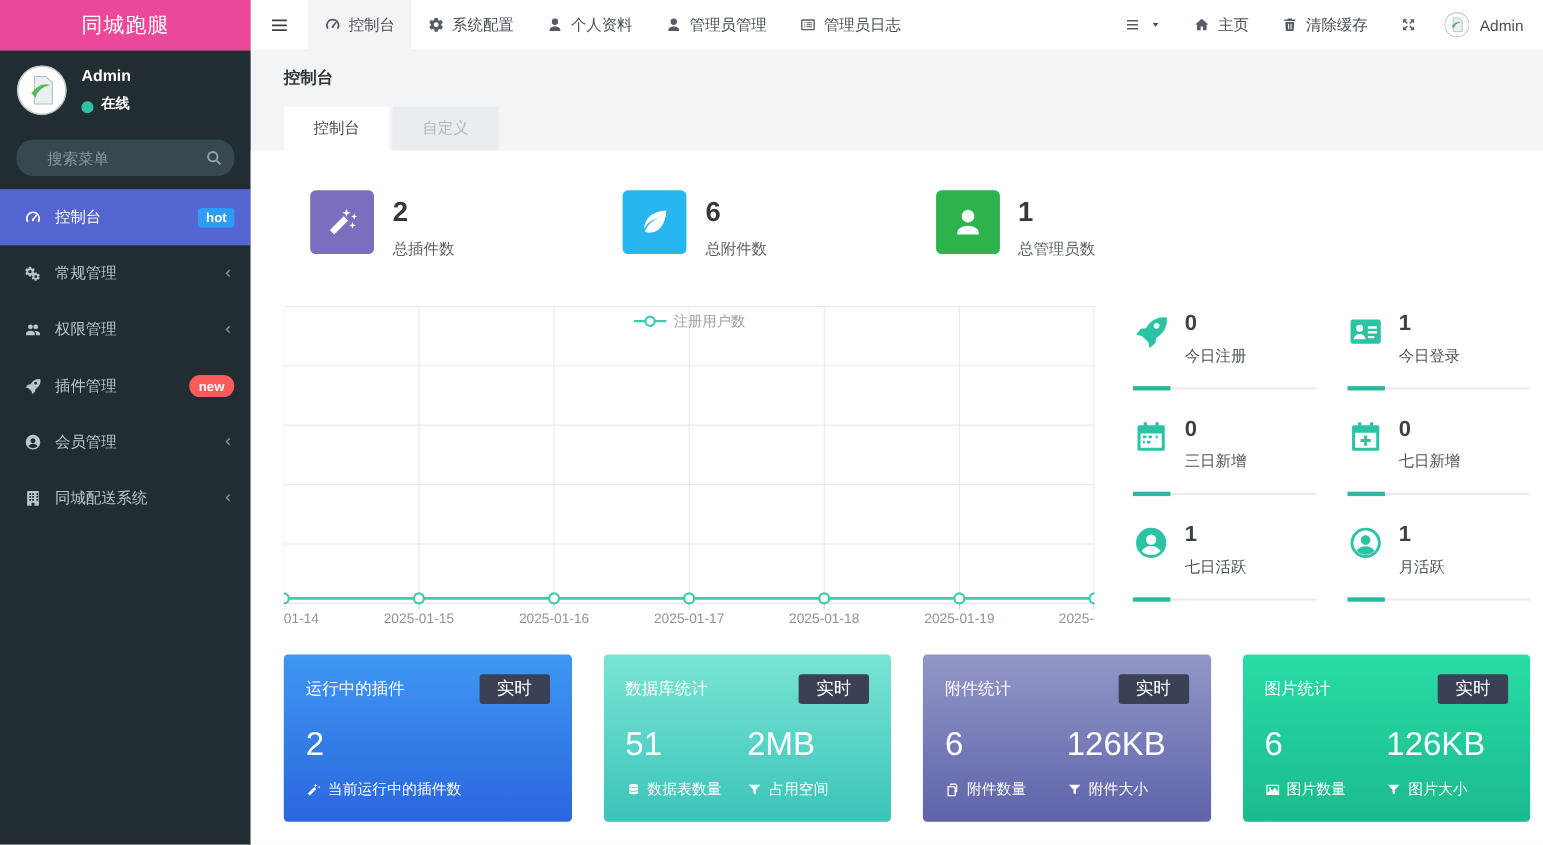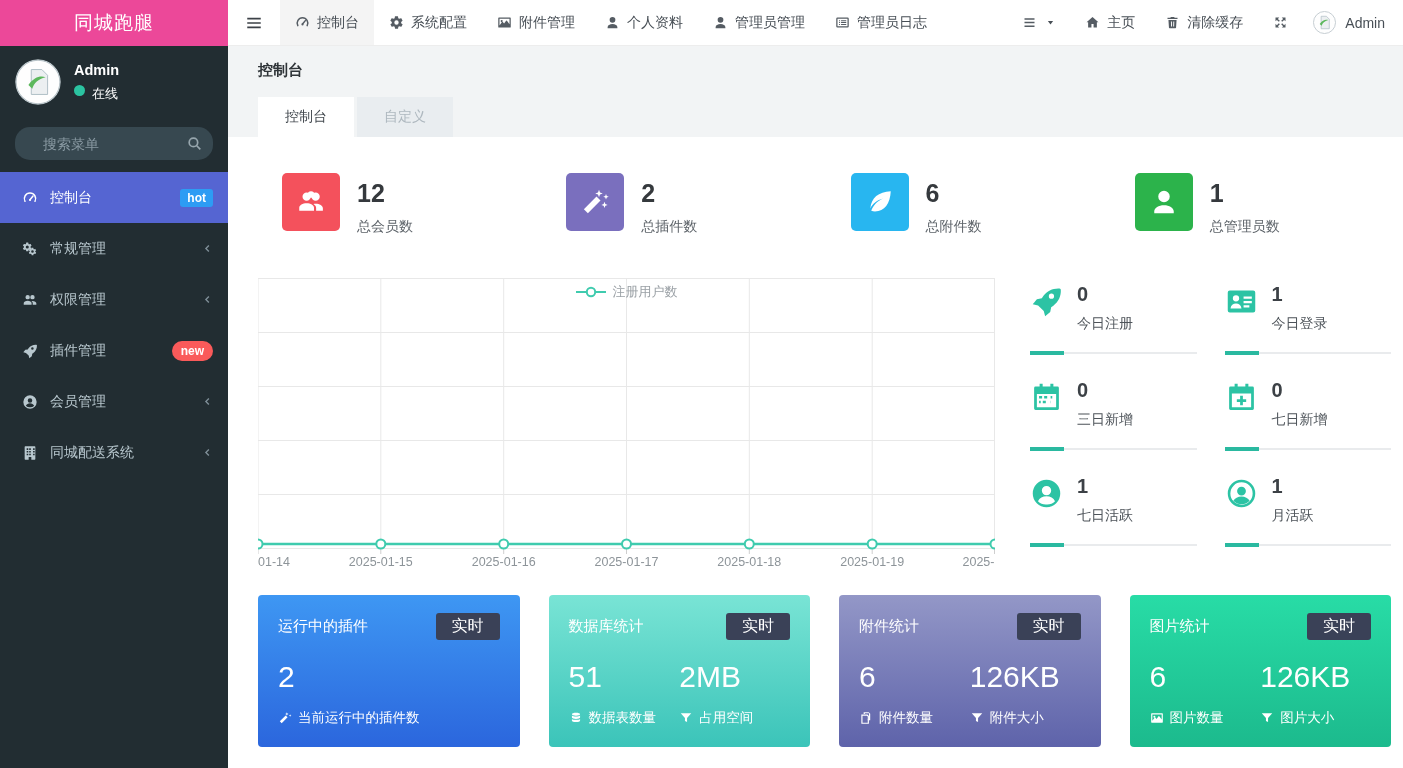--- a/index.html
+++ b/index.html
@@ -12,21 +12,21 @@
   }
   svg { display:block; }
 
   
   .sidebar { width:228px; flex-shrink:0; background:#222d32; color:#b8c7ce; }
   .brand { height:46px; background:#ec4899; color:#fff; font-size:19px;
            display:flex; align-items:center; justify-content:center; letter-spacing:1px; }
   .userpanel { display:flex; gap:13px; padding:13px 15px 10px; align-items:center; }
   .avatar48 { width:46px; height:46px; border-radius:50%; overflow:hidden; flex-shrink:0; cursor:pointer; }
   .uname { color:#fff; font-weight:bold; font-size:14.5px; margin-bottom:7px; }
-  .ustatus { font-size:13px; color:#fff; display:flex; align-items:flex-start; gap:7px; }
+  .ustatus { font-size:13px; color:#fff; display:flex; align-items:flex-end; gap:7px;font-weight:bold; }
   .dot { width:11px; height:11px; border-radius:50%; background:#2bc3a1; }
   .searchbox { margin:12px 15px 12px; position:relative; }
   .searchbox input { width:100%; background:#374850; border:none; border-radius:15px; height:33px;
                      padding:0 34px 0 28px; color:#ccc; font-size:14px; outline:none; }
   .searchbox input::placeholder { color:#8a9aa3; }
   .searchbox .sicon { position:absolute; right:10px; top:8px; width:17px; height:17px; color:#97a6ad; cursor:pointer; }
   .menu { list-style:none; margin:6px 0 0; padding:0; }
   .menu li { display:flex; align-items:center; height:51px; padding:0 15px 0 22px;
              font-size:14px; color:#b8c7ce; cursor:pointer; gap:12px; }
   .menu li.active { background:#5565d2; color:#fff; }
@@ -206,26 +206,20 @@
       <span>控制台</span>
     </div>
     <div class="nav-item">
       <svg class="nicon" viewBox="0 0 24 24" fill="currentColor">
           <path fill-rule="evenodd" d="M19.4 13c.04-.33.06-.66.06-1s-.02-.67-.06-1l2.1-1.65a.5.5 0 0 0 .12-.64l-2-3.46a.5.5 0 0 0-.6-.22l-2.49 1a7.3 7.3 0 0 0-1.73-1l-.38-2.65A.5.5 0 0 0 13.93 2h-4a.5.5 0 0 0-.5.42l-.38 2.65c-.63.26-1.2.6-1.73 1l-2.49-1a.5.5 0 0 0-.6.22l-2 3.46a.5.5 0 0 0 .12.64L4.56 11c-.04.33-.06.66-.06 1s.02.67.06 1l-2.1 1.65a.5.5 0 0 0-.12.64l2 3.46c.14.24.42.34.6.22l2.49-1c.53.4 1.1.74 1.73 1l.38 2.65a.5.5 0 0 0 .5.42h4a.5.5 0 0 0 .5-.42l.38-2.65c.63-.26 1.2-.6 1.73-1l2.49 1c.23.09.5 0 .6-.22l2-3.46a.5.5 0 0 0-.12-.64L19.4 13zM12 15.5A3.5 3.5 0 1 1 12 8.5a3.5 3.5 0 0 1 0 7z"></path>
         </svg>
       <span>系统配置</span>
     </div>
     <div class="nav-item">
       <svg class="nicon" viewBox="0 0 24 24" fill="currentColor">
-          <path fill-rule="evenodd" d="M3 4h18a1 1 0 0 1 1 1v14a1 1 0 0 1-1 1H3a1 1 0 0 1-1-1V5a1 1 0 0 1 1-1zm1 2v10.8L8.1 11a.8.8 0 0 1 1.2 0l2 2.6 3.3-4.4a.8.8 0 0 1 1.3 0L20 14.6V6H4zm3.5 2a1.7 1.7 0 1 0 0 3.4 1.7 1.7 0 0 0 0-3.4z"></path>
-        </svg>
-      <span>附件管理</span>
-    </div>
-    <div class="nav-item">
-      <svg class="nicon" viewBox="0 0 24 24" fill="currentColor">
           <path d="M12 12.2a4.6 4.6 0 1 0-4.6-4.6 4.6 4.6 0 0 0 4.6 4.6zm0 2.3c-4.3 0-7.8 2.2-7.8 4.9V21h15.6v-1.6c0-2.7-3.5-4.9-7.8-4.9z"></path>
         </svg>
       <span>个人资料</span>
     </div>
     <div class="nav-item">
       <svg class="nicon" viewBox="0 0 24 24" fill="currentColor">
           <path d="M12 12.2a4.6 4.6 0 1 0-4.6-4.6 4.6 4.6 0 0 0 4.6 4.6zm0 2.3c-4.3 0-7.8 2.2-7.8 4.9V21h15.6v-1.6c0-2.7-3.5-4.9-7.8-4.9z"></path>
         </svg>
       <span>管理员管理</span>
     </div>
@@ -279,31 +273,20 @@
     <div class="page-title">控制台</div>
     <div class="tabs">
       <div class="tab active">控制台</div>
       <div class="tab">自定义</div>
     </div>
   </div>
 
   <div class="panel">
 
     <div class="stats-row">
-      <div class="stat">
-        <div class="stat-icon" style="background: rgb(244, 81, 92);">
-          <svg viewBox="0 0 24 24" fill="currentColor">
-              <path d="M8.5 11a3.3 3.3 0 1 0-3.3-3.3A3.3 3.3 0 0 0 8.5 11zm7.2 0a3.3 3.3 0 1 0-3.3-3.3 3.3 3.3 0 0 0 3.3 3.3zM12 8.6a2.6 2.6 0 1 0 0-5.2 2.6 2.6 0 0 0 0 5.2zM8.5 13c-3.2 0-5.9 1.6-5.9 3.6V19h11.8v-2.4c0-2-2.7-3.6-5.9-3.6zm7.2.4c-.6 0-1.1.1-1.7.2 1.3.9 2.1 2 2.1 3.1V19h5.4v-2.1c0-1.9-2.6-3.5-5.8-3.5z"></path>
-            </svg>
-        </div>
-        <div>
-          <div class="stat-val">12</div>
-          <div class="stat-label">总会员数</div>
-        </div>
-      </div>
       <div class="stat">
         <div class="stat-icon" style="background: rgb(122, 111, 190);">
           <svg viewBox="0 0 24 24" fill="currentColor">
               <path d="M13.2 7.6l3.2 3.2L6.3 20.9 3.1 17.7 13.2 7.6zM15.2 2.2l.8 2.2 2.2.8-2.2.8-.8 2.2-.8-2.2-2.2-.8 2.2-.8.8-2.2zm5.6 3.4l.6 1.6 1.6.6-1.6.6-.6 1.6-.6-1.6-1.6-.6 1.6-.6.6-1.6zm-1.2 6.2l.7 1.8 1.8.7-1.8.7-.7 1.8-.7-1.8-1.8-.7 1.8-.7.7-1.8z"></path>
             </svg>
         </div>
         <div>
           <div class="stat-val">2</div>
           <div class="stat-label">总插件数</div>
         </div>

